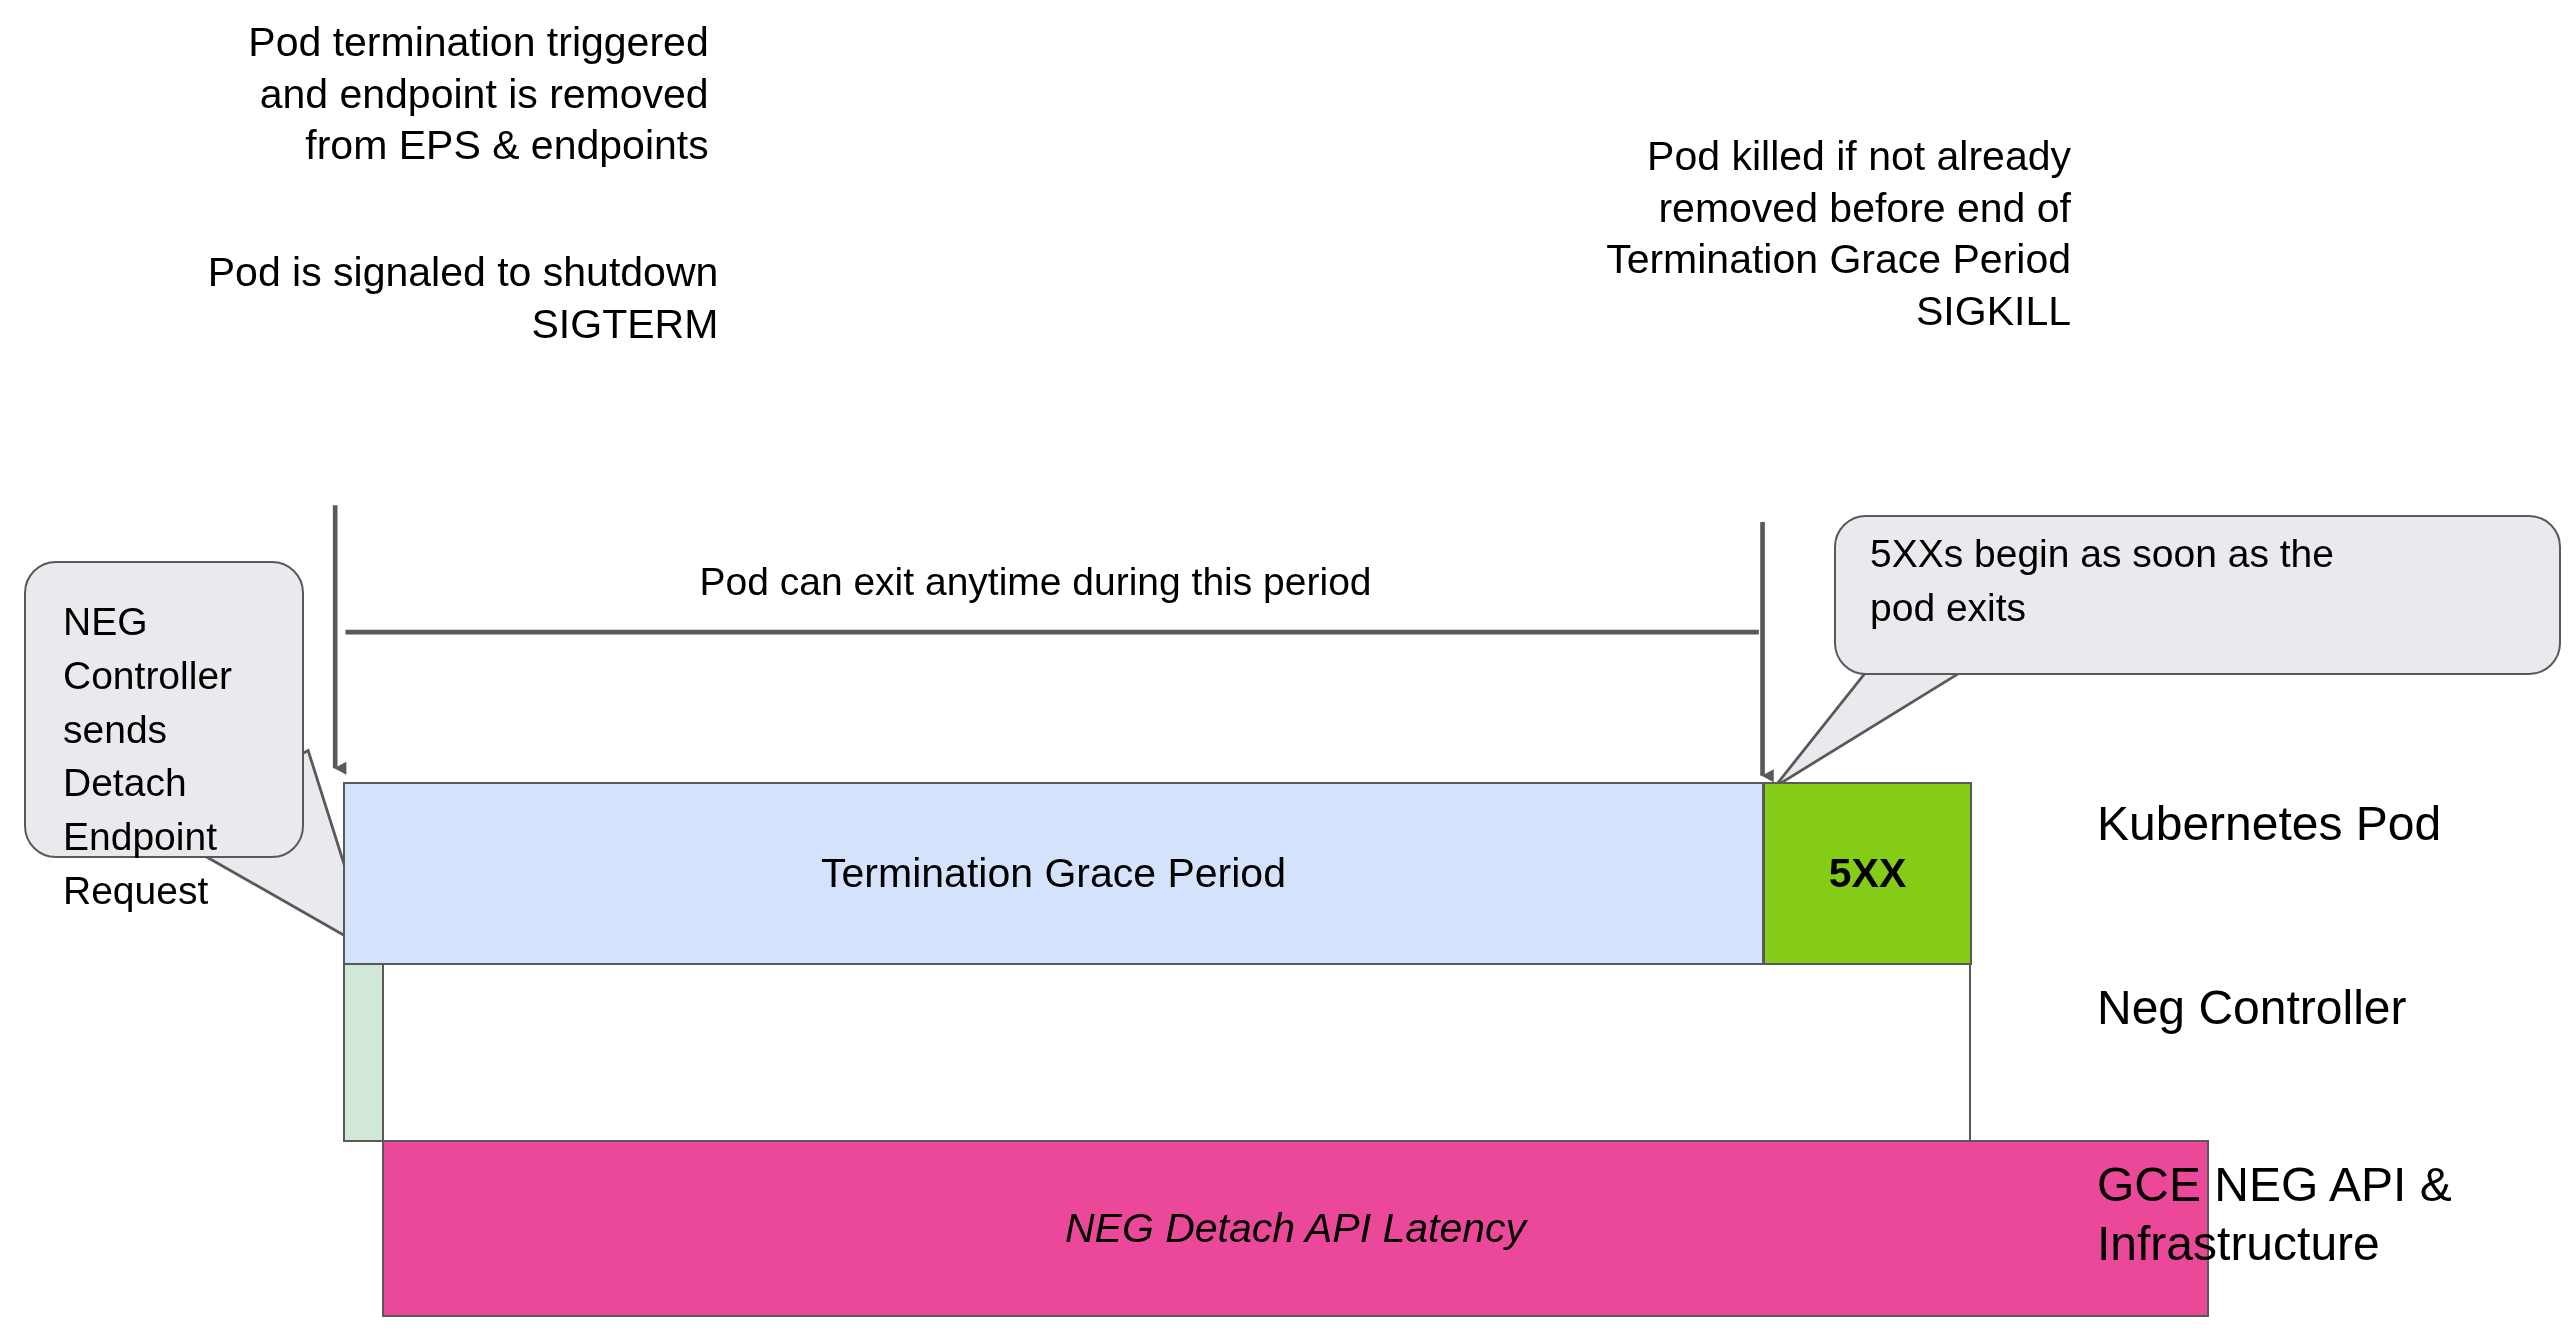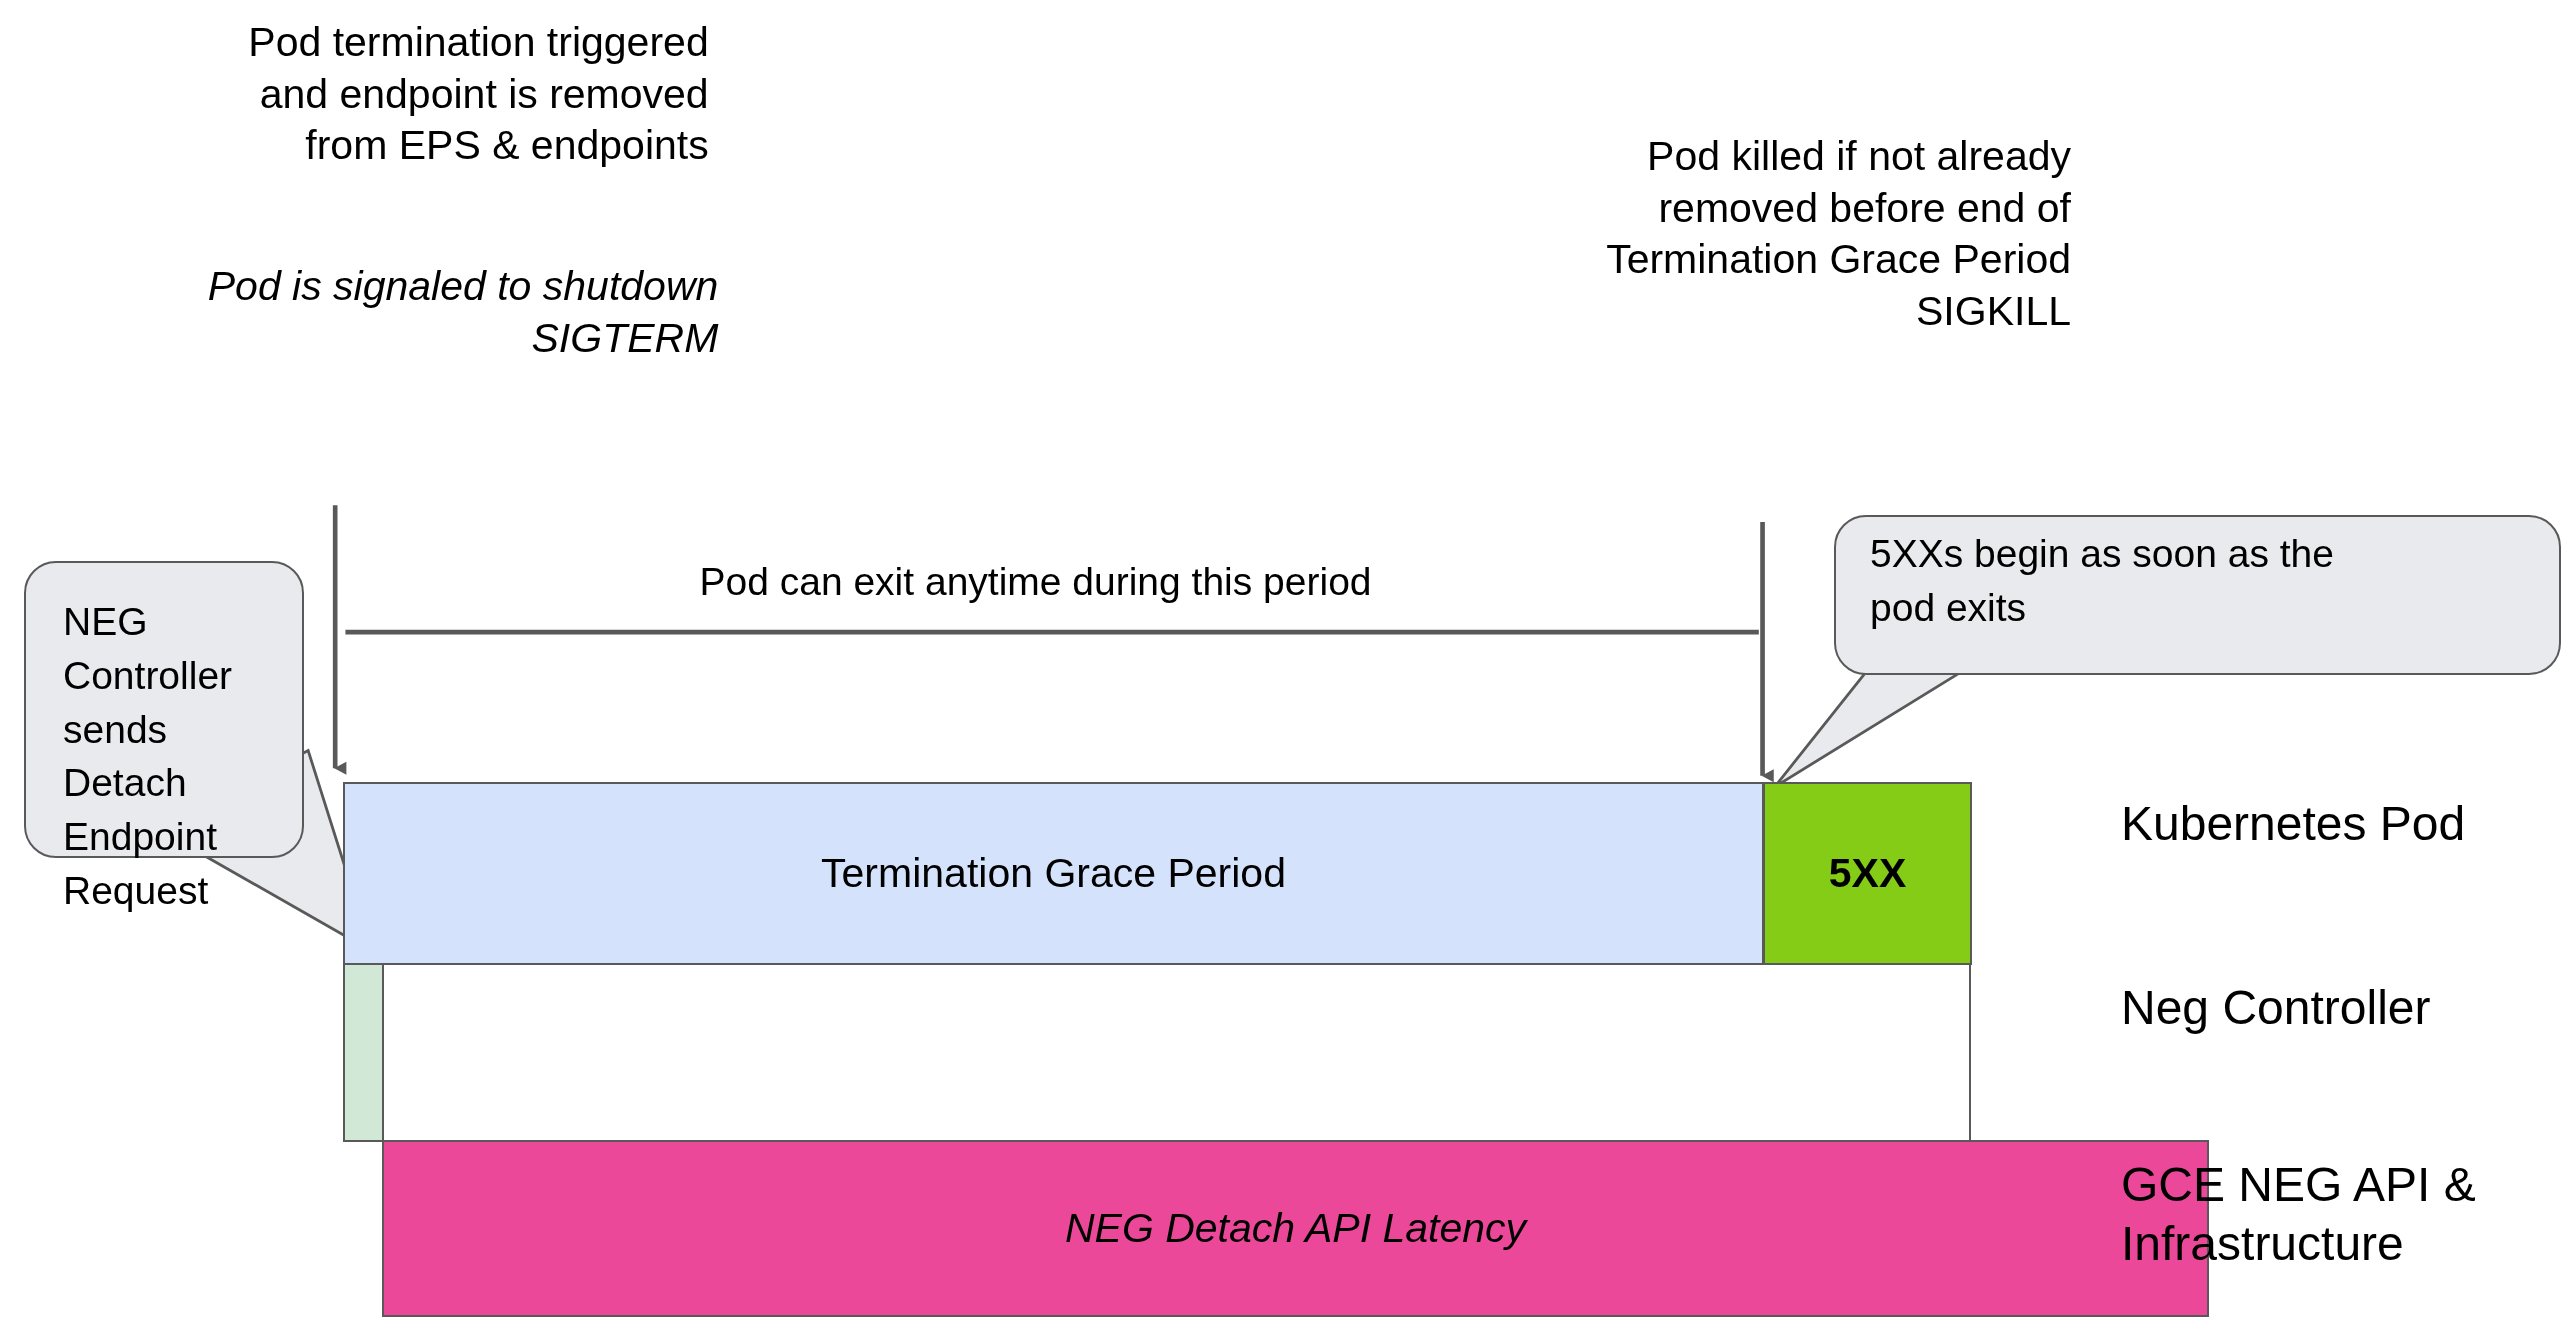--- a/index.html
+++ b/index.html
@@ -24,21 +24,21 @@
   .note {
     position: absolute;
     text-align: right;
     font-size: 41px;
     line-height: 1.26;
     color: #000;
     white-space: pre-line;
     font-weight: 400;
   }
   #note-left { left: 18.7px;  top: 17px;  width: 690px; }
-  #note-left-2 { left: 9.3px; top: 261px; width: 709px; font-style: italic; }
+  #note-left-2 { left: 9.3px; top: 247px; width: 709px; }
   #note-right { left: 1418px; top: 131px; width: 653px; }
 
   .bar {
     position: absolute;
     box-sizing: border-box;
     border: 2.8px solid #595959;
     display: flex;
     align-items: center;
     justify-content: center;
     font-size: 41px;
@@ -49,21 +49,20 @@
   #bar-neg   { left: 343px;  top: 963px; width: 41px;   height: 179px; background: #d2e8d6; }
   #bar-white { left: 382px;  top: 963px; width: 1589px; height: 179px; background: #ffffff; }
   #bar-api   { left: 382px;  top: 1140px; width: 1827px; height: 177px; background: #ec4899; font-style: italic; }
 
   .row-label {
     position: absolute;
     font-size: 48px;
     line-height: 1.22;
     color: #000;
     white-space: pre-line;
-    margin-left: 24px;
   }
   #label-pod   { left: 2097px; top: 795px; width: 448px; }
   #label-negc  { left: 2097px; top: 979px; width: 448px; }
   #label-gce   { left: 2097px; top: 1156px; width: 466px; }
 
   .span-label {
     position: absolute;
     left: 653px;
     top: 560px;
     width: 765px;

